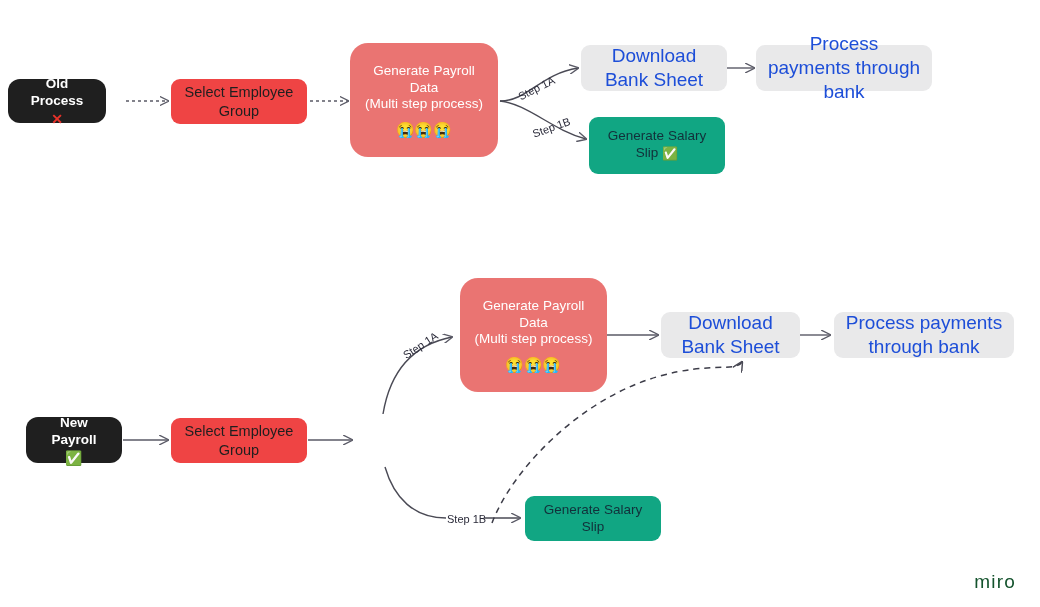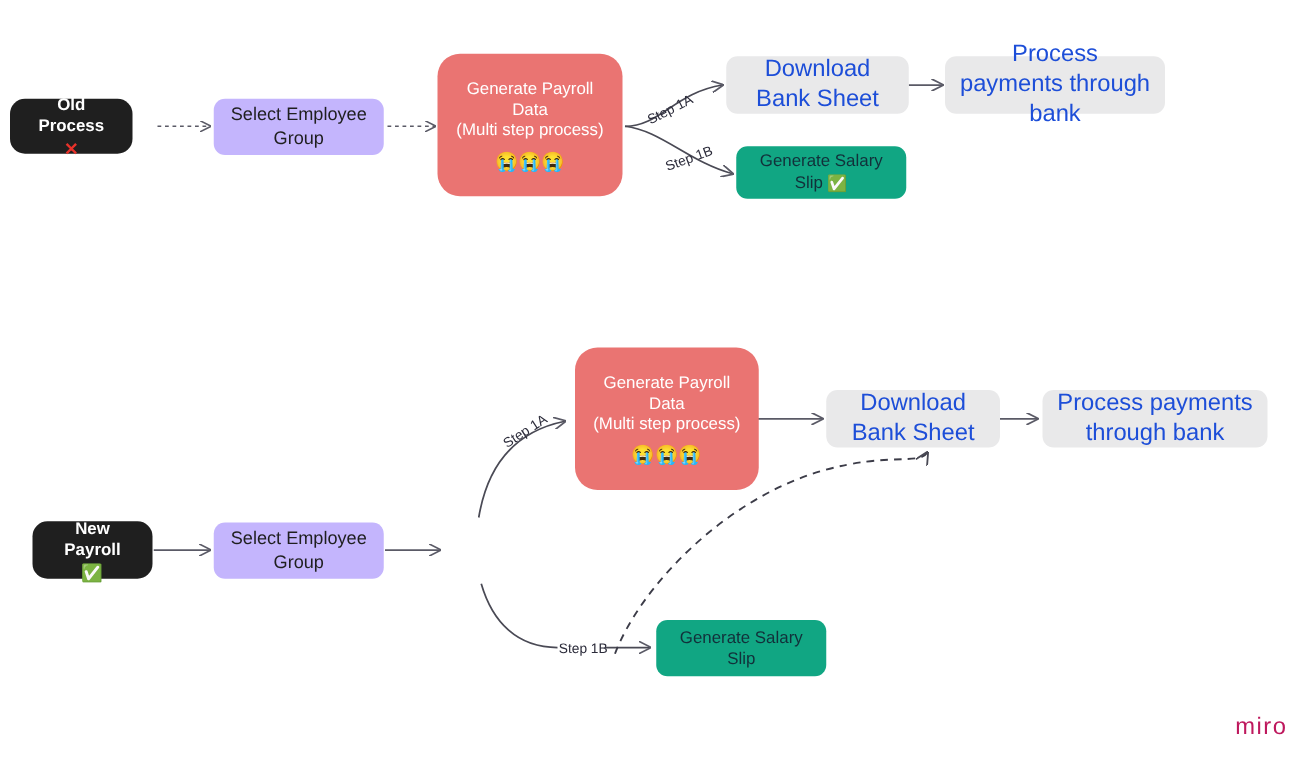--- a/index.html
+++ b/index.html
@@ -43,21 +43,21 @@
     box-sizing: border-box;
   }
   .n-dark {
     background: #1f1f1f;
     color: #ffffff;
     border-radius: 12px;
     font-size: 13.5px;
     font-weight: bold;
   }
   .n-yellow {
-    background: #c4b5fd;
+    background: #ef4444;
     color: #1f1f1f;
     border-radius: 9px;
     font-size: 14.5px;
   }
   .n-red {
     background: #ea7472;
     color: #ffffff;
     border-radius: 18px;
     font-size: 13.5px;
   }
@@ -113,24 +113,24 @@
   }
   .edge-label {
     position: absolute;
     font-size: 11px;
     color: #2b2b3a;
     white-space: nowrap;
     transform-origin: 0 50%;
   }
   .watermark {
     position: absolute;
-    right: 10px;
+    right: 24px;
     bottom: 14px;
     font-size: 19px;
-    color: #be185d;
+    color: #14532d;
     letter-spacing: 1.2px;
     font-family: "Liberation Sans", sans-serif;
     margin-top: 36px;
   }
 </style>
 </head>
 <body>
 
 <div id="canvas">
 
@@ -185,21 +185,21 @@
   </div>
 
   <div class="node n-gray" style="left:581px; top:45px; width:146px; height:46px;">
     <span class="node-inner">Download Bank Sheet</span>
   </div>
 
   <div class="node n-gray" style="left:756px; top:45px; width:176px; height:46px;">
     <span class="node-inner">Process payments through bank</span>
   </div>
 
-  <div class="node n-green" style="left:589px; top:117px; width:136px; height:42px;">
+  <div class="node n-green" style="left:589px; top:117px; width:136px; height:57px;">
     <span class="node-inner">
       <span>Generate Salary Slip</span>
       <span class="inline-mark">✅</span>
     </span>
   </div>
 
   <div class="edge-label" style="left:519px; top:91px; transform: rotate(-27deg);">Step 1A</div>
   <div class="edge-label" style="left:533px; top:128px; transform: rotate(-20deg);">Step 1B</div>
 
   <div class="node n-dark" style="left:26px; top:417px; width:96px; height:46px;">

